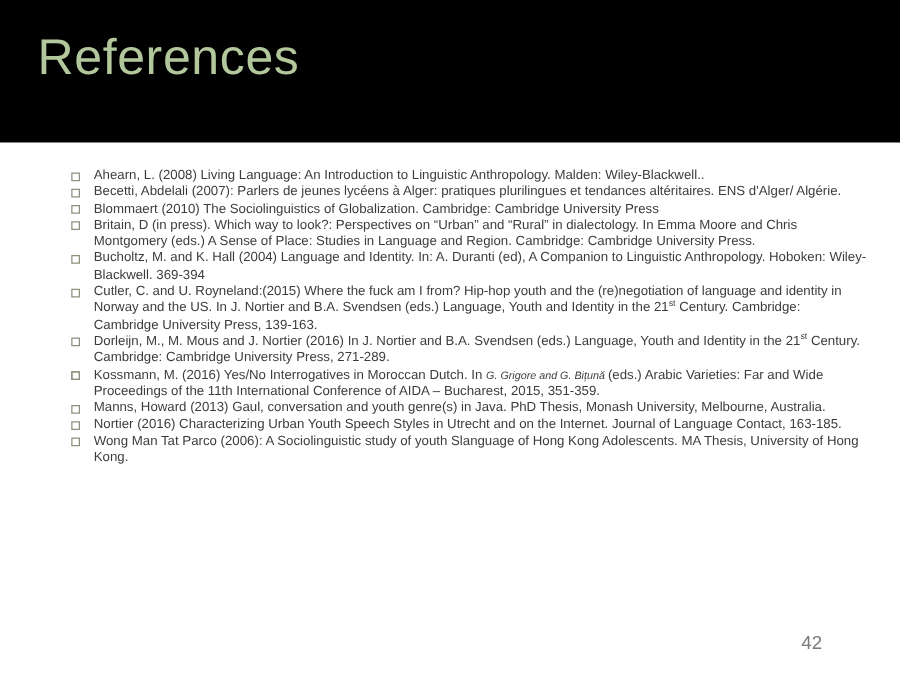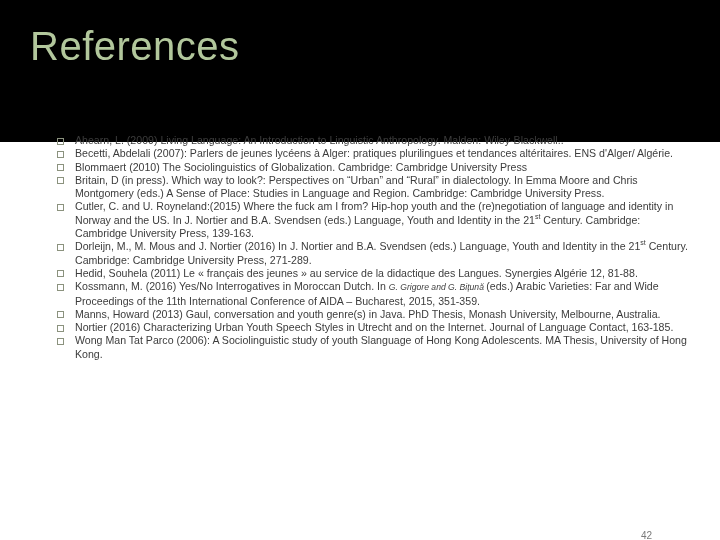--- a/index.html
+++ b/index.html
@@ -6,21 +6,21 @@
   body {
     width: 720px; height: 540px;
     background: #ffffff;
     position: relative;
     overflow: hidden;
     font-family: "Liberation Sans", sans-serif;
   }
   .slide { position: absolute; inset: 0; background: #ffffff; }
   .header-band {
     position: absolute; top: 0; left: 0;
-    width: 720px; height: 142px;
+    width: 720px; height: 114px;
     background: #000000;
   }
   .slide-title {
     position: absolute; left: 30px; top: 22px;
     font-size: 40px; line-height: 48px;
     font-weight: 400;
     color: #b2c79c;
     letter-spacing: 0.5px;
   }
   .content {
@@ -37,40 +37,41 @@
     position: absolute; left: 0; top: 3.5px;
     width: 5px; height: 5px;
     border: 1px solid #8b927e;
     background: transparent;
   }
   .ref-text .it { }
   .ref-text .sm { font-size: 8.6px; font-style: italic; }
   .ref-text sup { font-size: 7px; line-height: 0; vertical-align: super; }
   .page-number {
     position: absolute; left: 641px; top: 506px;
-    font-size: 10px; color: #7a7a7a; margin-top: 24px;
+    font-size: 15px; color: #7a7a7a;
   }
 </style>
 </head>
 <body>
 
 <div class="slide">
   <div class="header-band">
     <div class="slide-title">References</div>
   </div>
 
   <div class="content">
     <ul class="refs">
-        <li class="ref"><span class="bullet"></span><span class="ref-text"><span>Ahearn, L. (2009) </span><span class="it">Living Language: An Introduction to Linguistic Anthropology</span><span>. Malden: Wiley-Blackwell..</span></span></li>
+        <li class="ref"><span class="bullet"></span><span class="ref-text"><span>Ahearn, L. (2008) </span><span class="it">Living Language: An Introduction to Linguistic Anthropology</span><span>. Malden: Wiley-Blackwell..</span></span></li>
         <li class="ref"><span class="bullet"></span><span class="ref-text"><span>Becetti, Abdelali (2007): Parlers de jeunes lycéens à Alger: pratiques plurilingues et tendances altéritaires. ENS d'Alger/ Algérie.</span></span></li>
         <li class="ref"><span class="bullet"></span><span class="ref-text"><span>Blommaert (2010) </span><span class="it">The Sociolinguistics of Globalization</span><span>. Cambridge: Cambridge University Press</span></span></li>
         <li class="ref"><span class="bullet"></span><span class="ref-text"><span>Britain, D (in press). Which way to look?: Perspectives on “Urban” and “Rural” in dialectology. In Emma Moore and Chris Montgomery (eds.) </span><span class="it">A Sense of Place: Studies in Language and Region</span><span>. Cambridge: Cambridge University Press.</span></span></li>
+        <li class="ref"><span class="bullet"></span><span class="ref-text"><span>Bucholtz, M. and K. Hall (2004) Language and Identity. In: A. Duranti (ed), </span><span class="it">A Companion to Linguistic Anthropology</span><span>. Hoboken: Wiley-Blackwell. 369-394</span></span></li>
         <li class="ref"><span class="bullet"></span><span class="ref-text"><span>Cutler, C. and U. Royneland:(2015) Where the fuck am I from? Hip-hop youth and the (re)negotiation of language and identity in Norway and the US. In J. Nortier and B.A. Svendsen (eds.) </span><span class="it">Language, Youth and Identity in the 21</span><sup class="it">st</sup><span class="it"> Century</span><span>. Cambridge: Cambridge University Press, 139-163.</span></span></li>
         <li class="ref"><span class="bullet"></span><span class="ref-text"><span>Dorleijn, M., M. Mous and J. Nortier (2016) In J. Nortier and B.A. Svendsen (eds.) </span><span class="it">Language, Youth and Identity in the 21</span><sup class="it">st</sup><span class="it"> Century</span><span>. Cambridge: Cambridge University Press, 271-289.</span></span></li>
-        <li class="ref"><span class="bullet"></span><span class="ref-text"><span>Hedid, Souhela (2011) Le « français  des  jeunes » au service de la didactique des  Langues. </span><span class="it">Synergies Algérie</span><span> 12, 81-88.</span></span></li>
+        <li class="ref"><span class="bullet"></span></li>
         <li class="ref"><span class="bullet"></span><span class="ref-text"><span>Kossmann, M. (2016) Yes/No Interrogatives in Moroccan Dutch. In  </span><span class="sm">G. Grigore and  G. Bițună </span><span>(eds.) Arabic Varieties: Far and Wide  Proceedings of the 11th International  Conference of AIDA – Bucharest, 2015, 351-359.</span></span></li>
         <li class="ref"><span class="bullet"></span><span class="ref-text"><span>Manns, Howard (2013) </span><span class="it">Gaul, conversation and youth genre(s) in Java</span><span>. PhD Thesis, Monash University, Melbourne, Australia.</span></span></li>
         <li class="ref"><span class="bullet"></span><span class="ref-text"><span>Nortier (2016) Characterizing Urban Youth Speech Styles in Utrecht and on the Internet. </span><span class="it">Journal of Language Contact</span><span>, 163-185.</span></span></li>
         <li class="ref"><span class="bullet"></span><span class="ref-text"><span>Wong Man Tat Parco (2006): </span><span class="it">A Sociolinguistic study of youth Slanguage of Hong Kong Adolescents</span><span>. MA Thesis, University of Hong Kong.</span></span></li>
       </ul>
   </div>
 
   <div class="page-number">42</div>
 </div>
 

